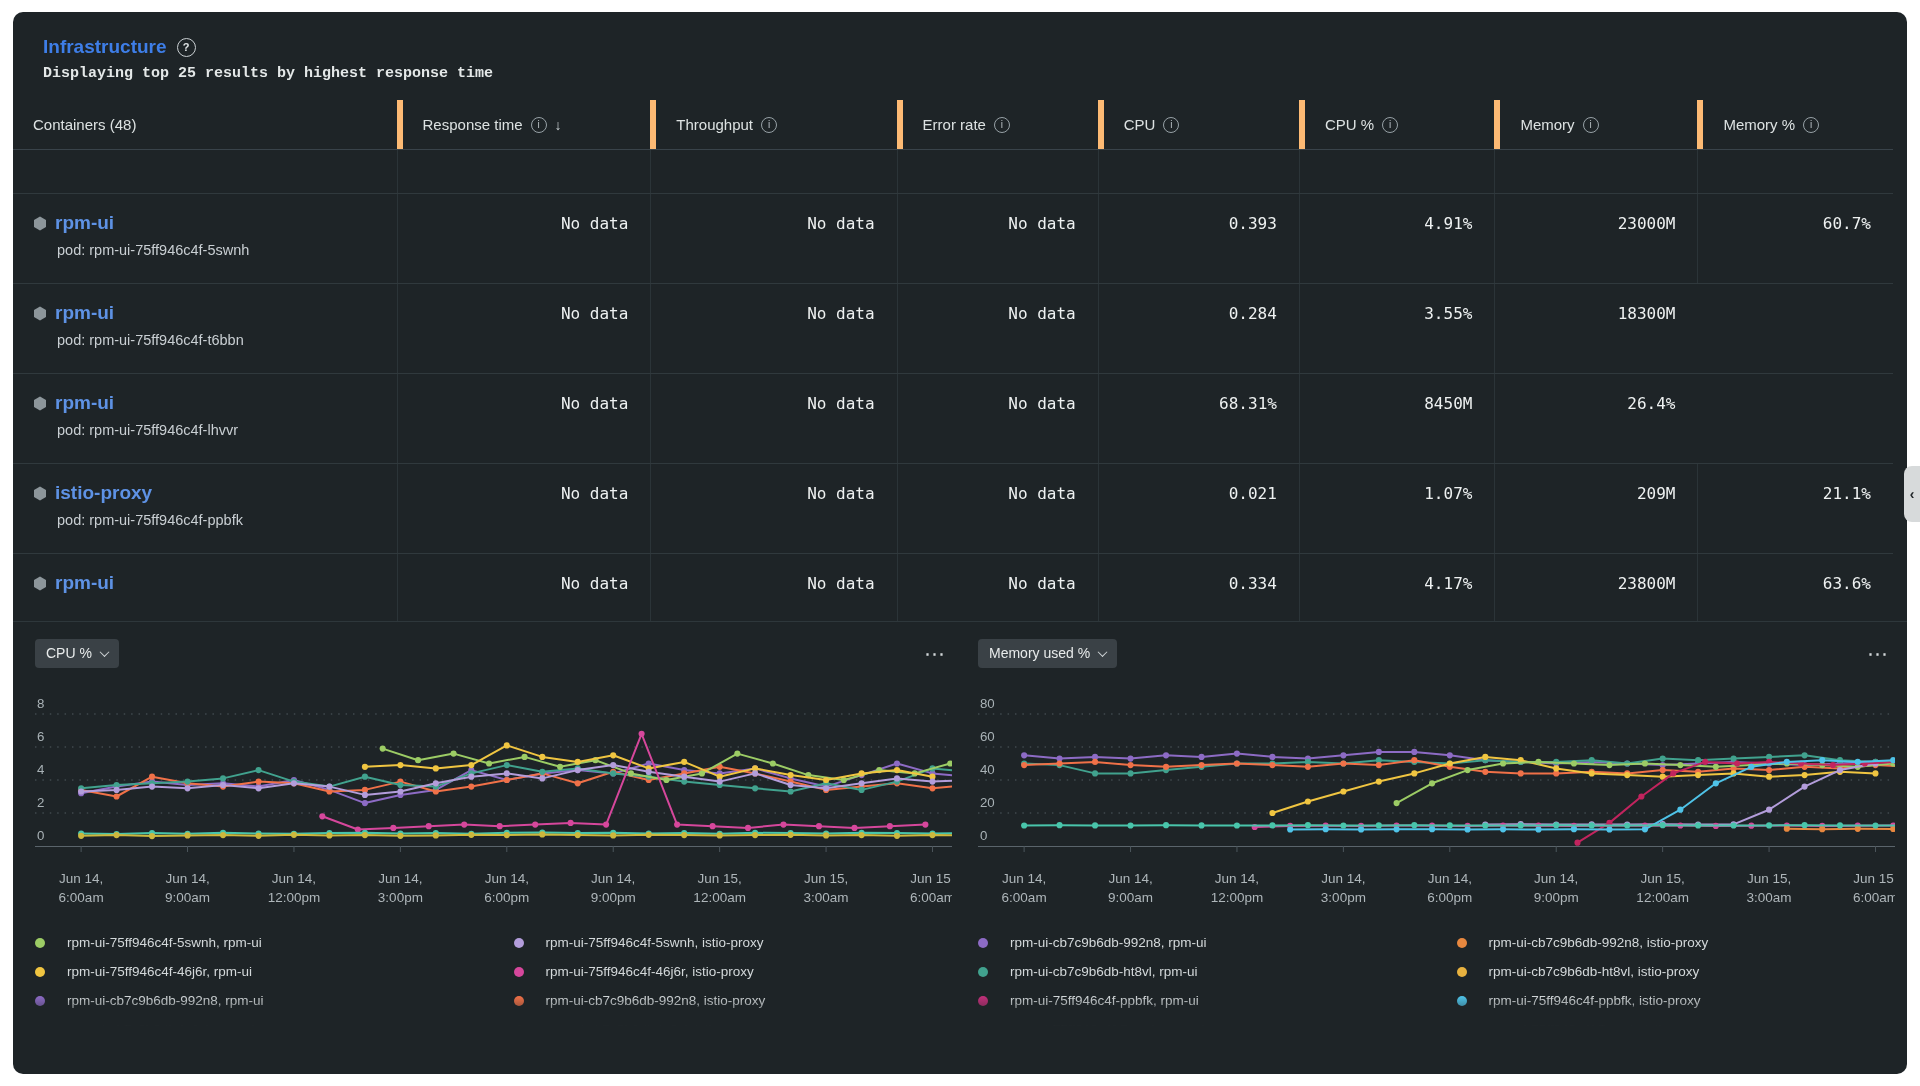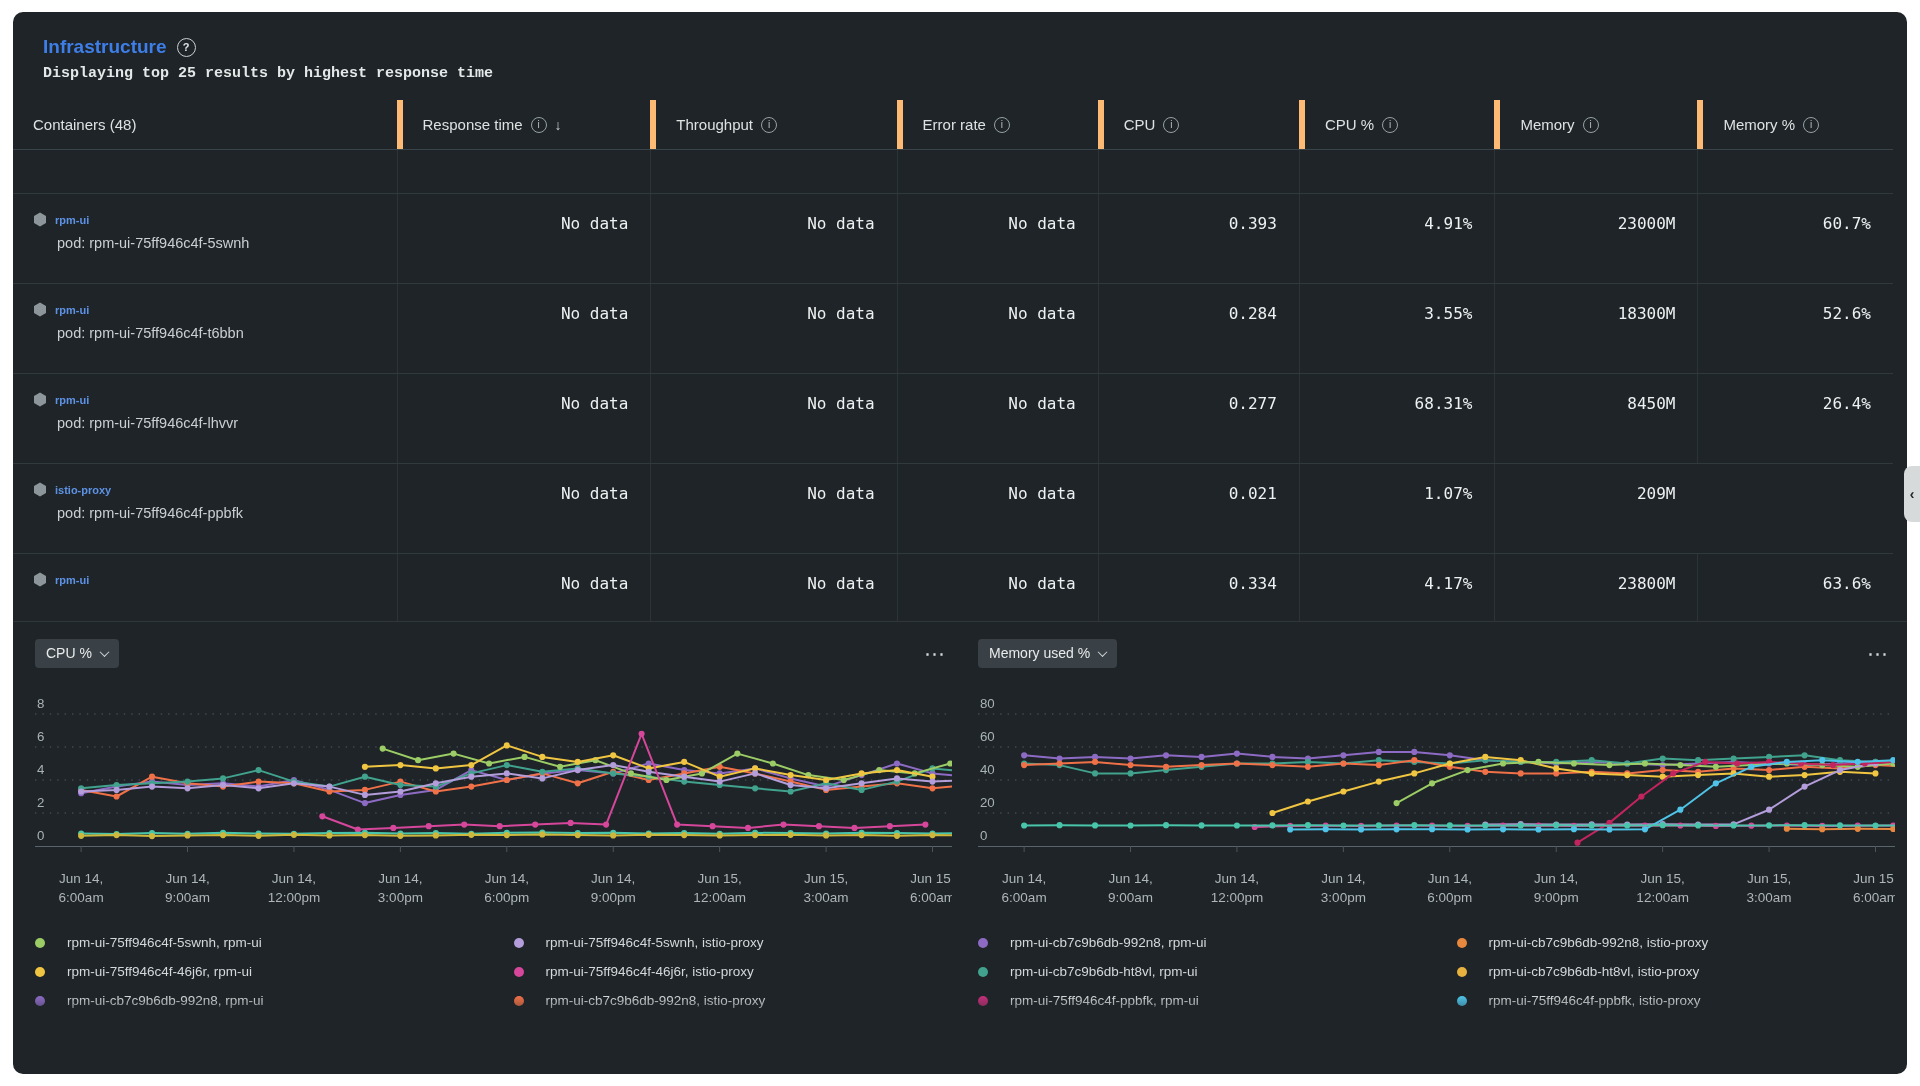--- a/index.html
+++ b/index.html
@@ -27,21 +27,21 @@
   .th:not(:first-child) { border-left:6px solid #fdba74; }
   .info-icon { width:16px; height:16px; border:1px solid #97a1a6; border-radius:50%;
                color:#b9c1c5; font-size:10px; display:inline-flex; align-items:center;
                justify-content:center; flex:none; }
   .sort-arrow { color:#c9d0d3; font-size:14px; }
   .tbody { height:471px; overflow:hidden; }
   .trow { border-bottom:1px solid #30393d; height:90px; }
   .namecell { padding:18px 0 0 20px; }
   .nameline { display:flex; align-items:center; gap:8px; }
   .hex-icon { flex:none; display:inline-flex; }
-  .clink { color:#5e92e5; font-size:11px; font-weight:700; text-decoration:none; cursor:pointer; }
+  .clink { color:#5e92e5; font-size:19px; font-weight:700; text-decoration:none; cursor:pointer; }
   .podline { margin:8px 0 0 24px; color:#c9cfd3; font-size:14.5px; }
   .vcell { display:flex; justify-content:flex-end; padding:20px 22px 0 0;
            font-family:"DejaVu Sans Mono", monospace; font-size:16px; color:#eef1f1; }
   .trow .vcell { border-left:1px solid #2b3438; height:100%; }
 
   
   .charts-row { display:flex; gap:26px; padding:14px 12px 0 22px; border-top:1px solid #2e373b; }
   .chart-card { flex:1; min-width:0; overflow:hidden; }
   .chart-header { display:flex; justify-content:space-between; align-items:center; height:34px; }
   .pill { display:inline-flex; align-items:center; gap:9px; height:29px; padding:0 11px;
@@ -163,38 +163,36 @@
                 <a class="clink">rpm-ui</a>
               </div>
               <div class="podline">pod: rpm-ui-75ff946c4f-t6bbn</div>
             </div>
             <div class="vcell">No data</div>
             <div class="vcell">No data</div>
             <div class="vcell">No data</div>
             <div class="vcell">0.284</div>
             <div class="vcell">3.55%</div>
             <div class="vcell">18300M</div>
-            <div class="vcell">52.6%</div>
           </div>
           <div class="tgrid trow">
             <div class="namecell">
               <div class="nameline">
                 <span class="hex-icon">
                   <svg width="14" height="15" viewBox="0 0 14 15">
                     <polygon points="7,0.5 13,4 13,11 7,14.5 1,11 1,4" fill="#8d969b"></polygon>
                   </svg>
                 </span>
                 <a class="clink">rpm-ui</a>
               </div>
               <div class="podline">pod: rpm-ui-75ff946c4f-lhvvr</div>
             </div>
             <div class="vcell">No data</div>
             <div class="vcell">No data</div>
             <div class="vcell">No data</div>
-            <div class="vcell">0.277</div>
             <div class="vcell">68.31%</div>
             <div class="vcell">8450M</div>
             <div class="vcell">26.4%</div>
           </div>
           <div class="tgrid trow">
             <div class="namecell">
               <div class="nameline">
                 <span class="hex-icon">
                   <svg width="14" height="15" viewBox="0 0 14 15">
                     <polygon points="7,0.5 13,4 13,11 7,14.5 1,11 1,4" fill="#8d969b"></polygon>
@@ -203,20 +201,21 @@
                 <a class="clink">istio-proxy</a>
               </div>
               <div class="podline">pod: rpm-ui-75ff946c4f-ppbfk</div>
             </div>
             <div class="vcell">No data</div>
             <div class="vcell">No data</div>
             <div class="vcell">No data</div>
             <div class="vcell">0.021</div>
             <div class="vcell">1.07%</div>
             <div class="vcell">209M</div>
+            <div class="vcell">21.1%</div>
           </div>
           <div class="tgrid trow">
             <div class="namecell">
               <div class="nameline">
                 <span class="hex-icon">
                   <svg width="14" height="15" viewBox="0 0 14 15">
                     <polygon points="7,0.5 13,4 13,11 7,14.5 1,11 1,4" fill="#8d969b"></polygon>
                   </svg>
                 </span>
                 <a class="clink">rpm-ui</a>

